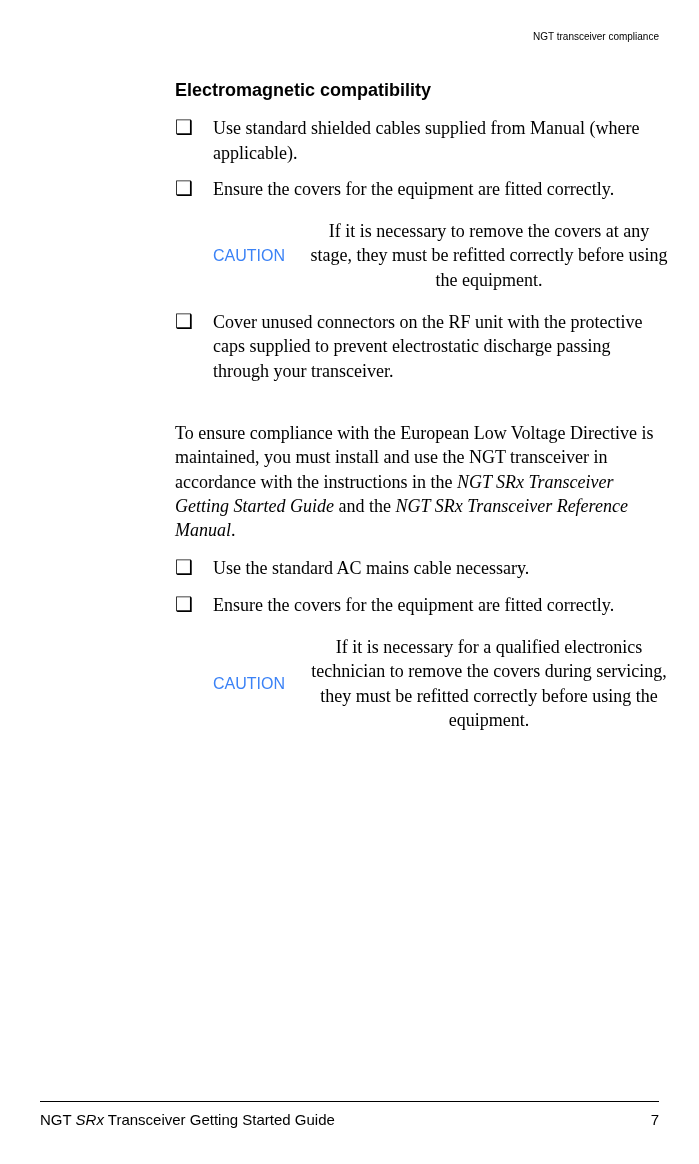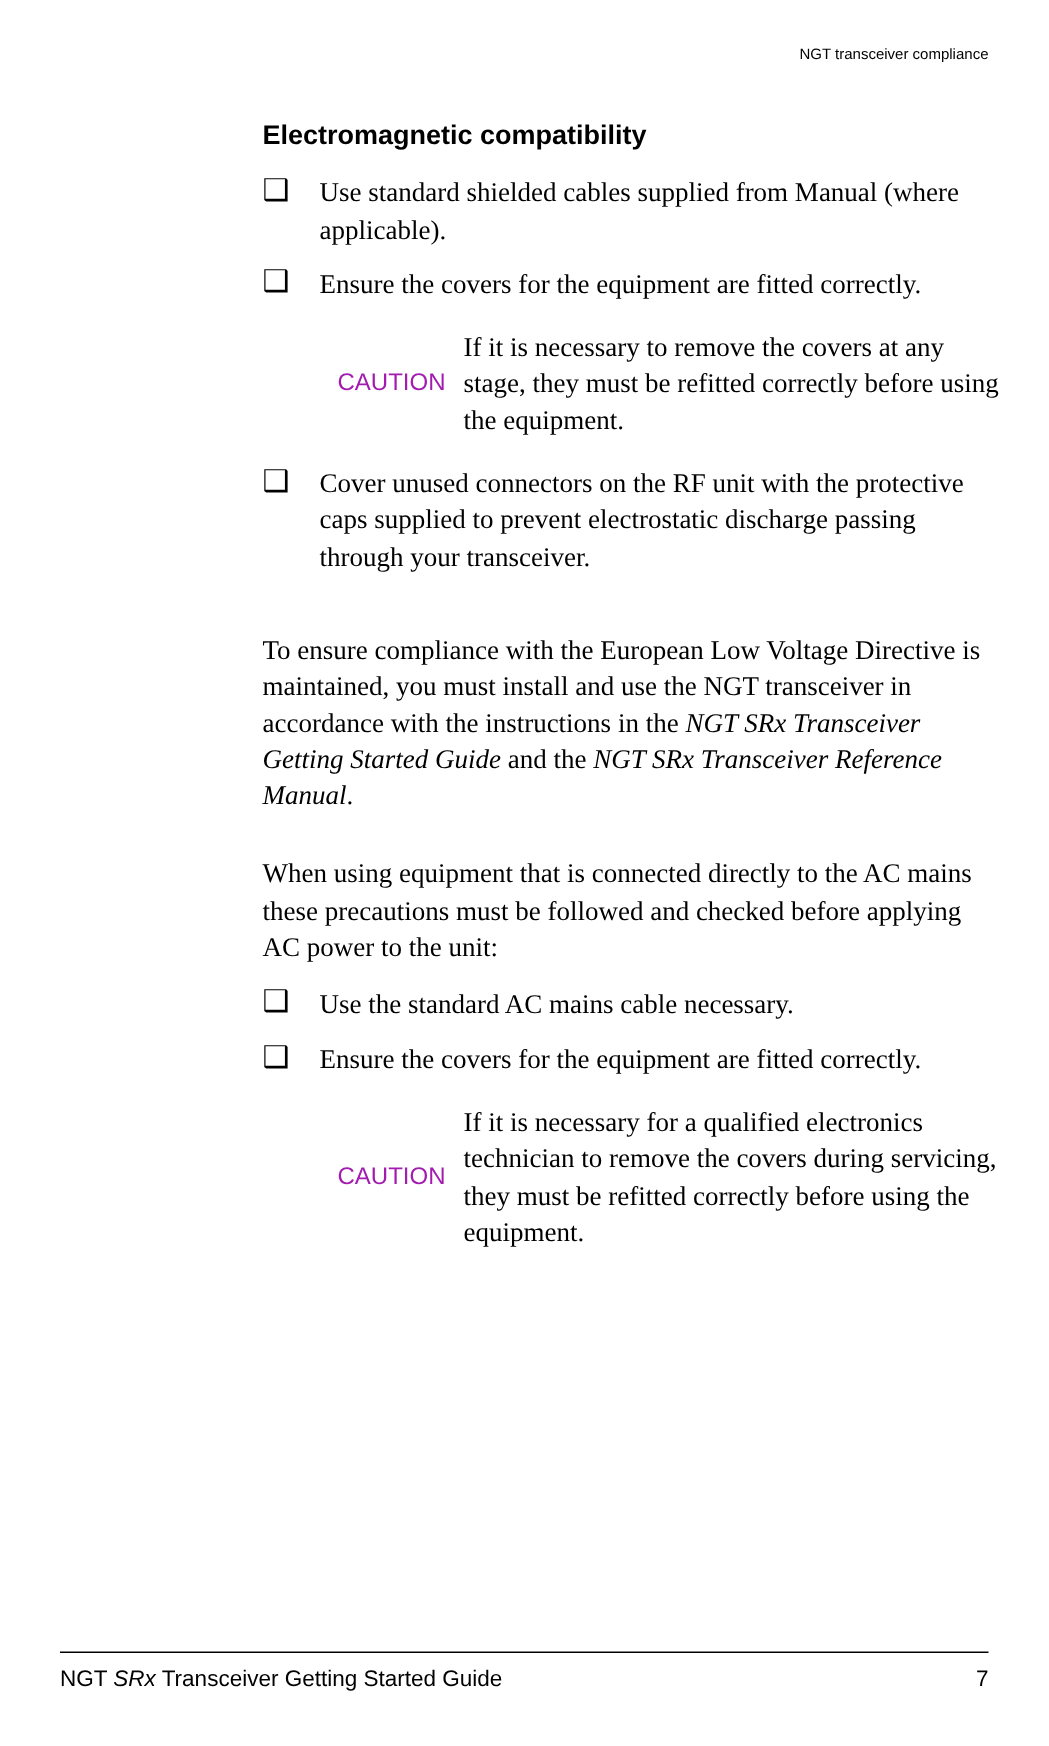--- a/index.html
+++ b/index.html
@@ -49,27 +49,27 @@
     .check-text {
       flex: 1;
     }
     .caution-row {
       display: flex;
       align-items: center;
       margin: 18px 0 18px 38px;
     }
     .caution-label {
       flex: 0 0 96px;
-      color: #a21caf;
+      color: #3b82f6;
       font-family: Arial, Helvetica, sans-serif;
       font-size: 16px;
-      text-align: center;
     }
     .caution-text {
       flex: 1;
+      text-align: center;
     }
     .sec2 {
       margin-top: 38px;
     }
     .italic { font-style: italic; }
     .page-footer {
       position: absolute;
       left: 40px;
       right: 40px;
       bottom: 34px;
@@ -113,21 +113,20 @@
     <div class="checkbox-icon">❑</div>
     <div class="check-text">Cover unused connectors on the RF unit with the protective caps supplied to prevent electrostatic discharge passing through your transceiver.</div>
   </div>
 
   <div class="sec2">
 
     <div class="para">
       <span>To ensure compliance with the European Low Voltage Directive is maintained, you must install and use the NGT transceiver in accordance with the instructions in the </span><span class="italic">NGT SRx Transceiver Getting Started Guide</span><span> and the </span><span class="italic">NGT SRx Transceiver Reference Manual</span><span>.</span>
     </div>
 
-    <div class="para gap-top">When using equipment that is connected directly to the AC mains these precautions must be followed and checked before applying AC power to the unit:</div>
 
     <div class="check-item">
       <div class="checkbox-icon">❑</div>
       <div class="check-text">Use the standard AC mains cable necessary.</div>
     </div>
 
     <div class="check-item">
       <div class="checkbox-icon">❑</div>
       <div class="check-text">Ensure the covers for the equipment are fitted correctly.</div>
     </div>

